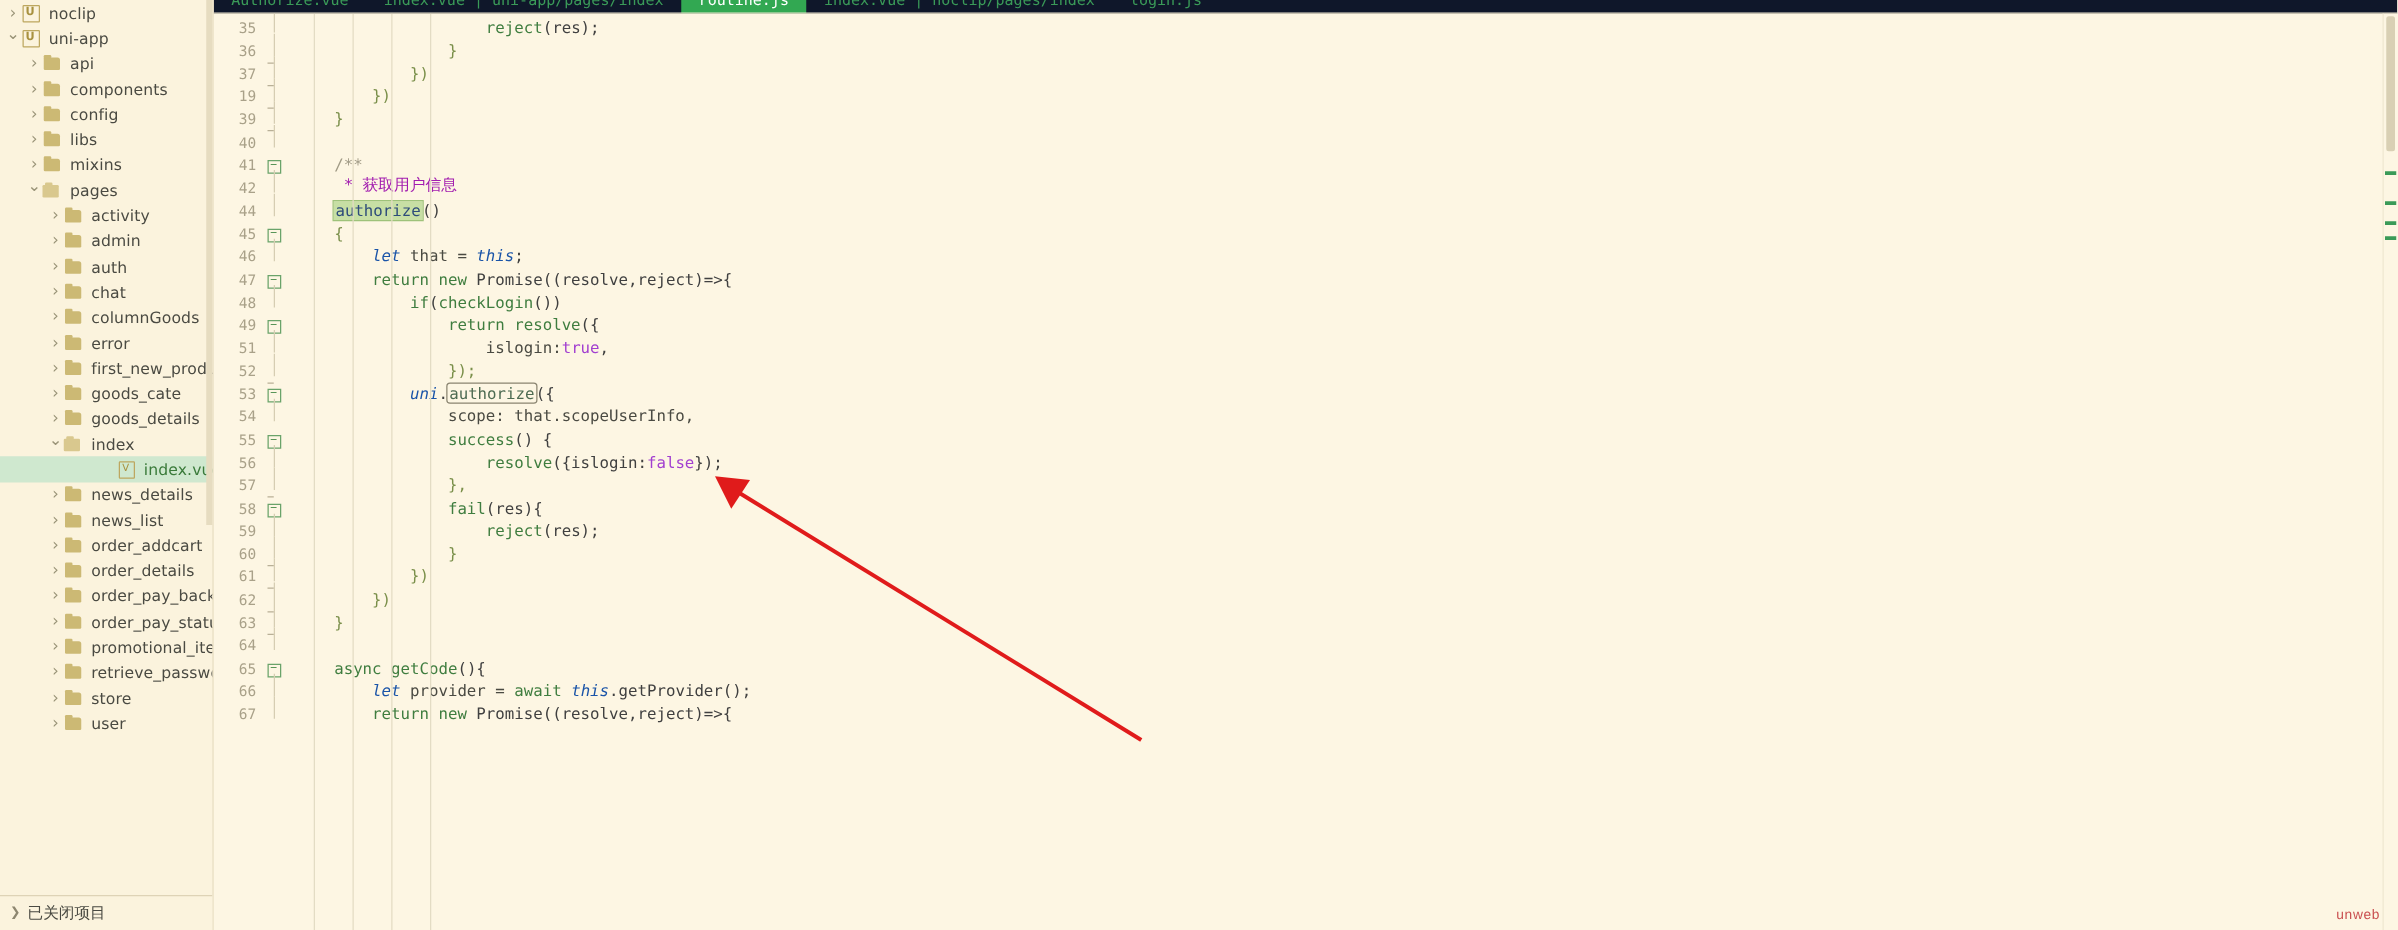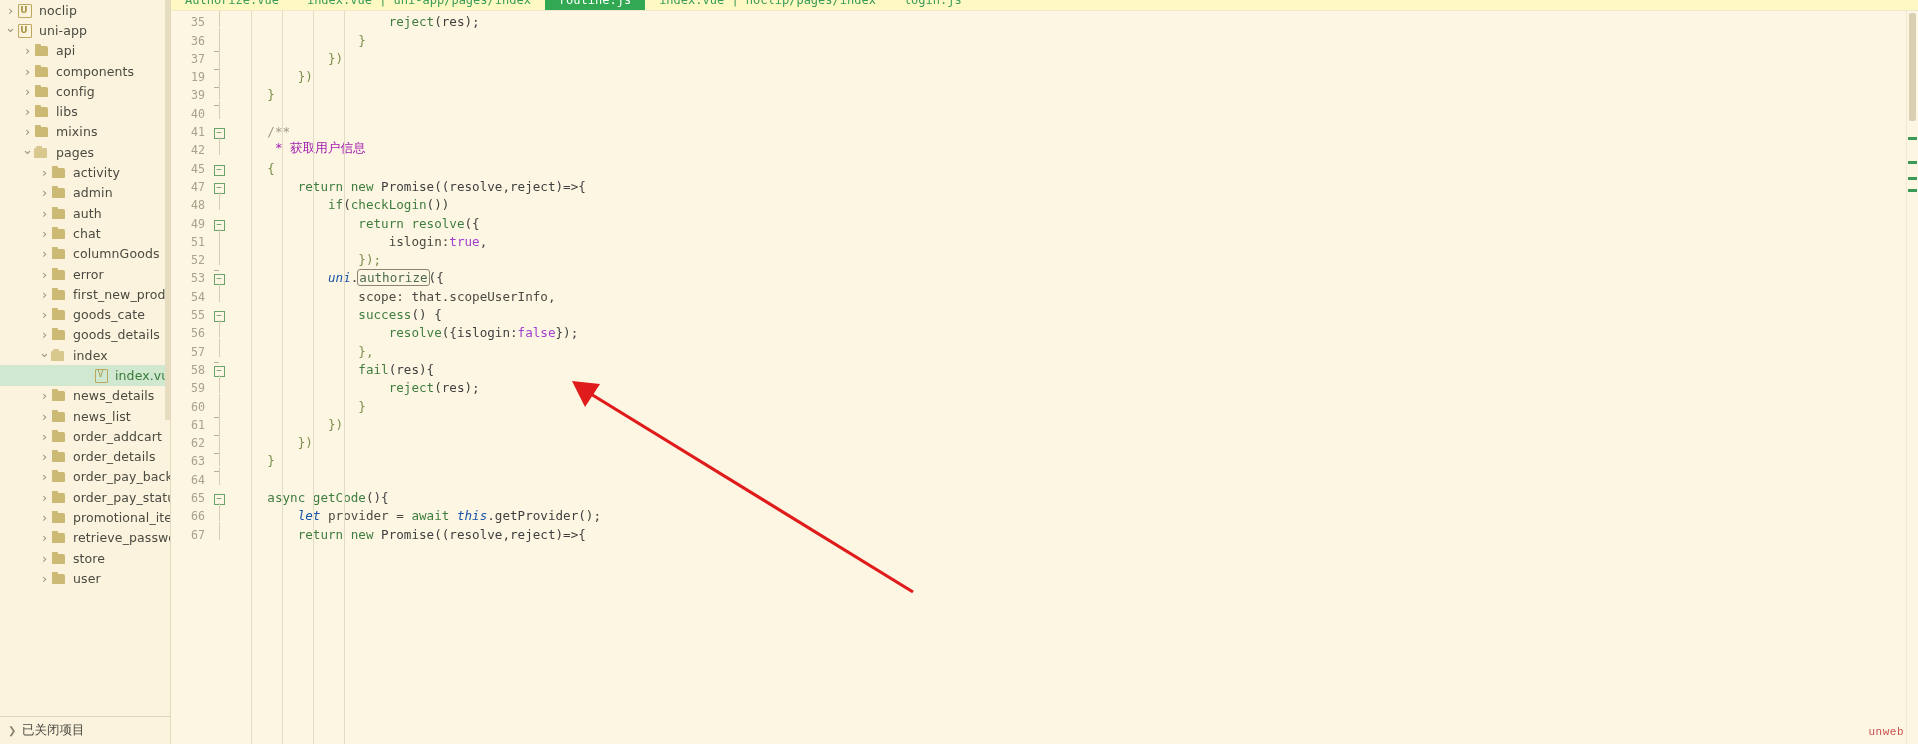--- a/index.html
+++ b/index.html
@@ -86,21 +86,21 @@
   .sb-scroll{
     position:absolute;right:0;top:0;width:5px;height:420px;
     background:#e6dcc0;
   }
 
   
   .editor-wrap{flex:1 1 auto;position:relative;overflow:hidden;background:#fdf6e3;}
 
   .tabbar{
     height:11px;position:relative;overflow:hidden;
-    background:#fef9c3;display:flex;align-items:flex-start;
+    background:#0f172a;display:flex;align-items:flex-start;
   }
   .tab{
     height:22px;margin-top:-11px;display:flex;align-items:center;
     padding:0 14px;font-size:12px;color:#3a9a58;white-space:nowrap;
     font-family:"DejaVu Sans Mono","Liberation Mono",monospace;
   }
   .tab.active{background:#32a852;color:#ffffff;}
 
   .tabsep{
     position:absolute;left:0;top:10px;width:100%;height:1px;background:#efe7cf;
@@ -167,21 +167,21 @@
   .vthumb{position:absolute;right:2px;width:7px;background:#d9d0b4;border-radius:2px;}
   .mark{position:absolute;right:1px;width:9px;height:3px;}
 
   
   .arrow-svg{position:absolute;left:0;top:0;pointer-events:none;}
 
   
   .watermark{
     position:absolute;right:14px;bottom:6px;
     font-size:11px;color:#c94f4f;letter-spacing:.5px;
-    font-family:Liberation Mono, monospace;
+    font-family:Liberation Sans, sans-serif;
     text-align:center;
   }
 </style>
 </head>
 <body>
 
 <div class="app">
 
   <div class="sidebar">
     <div class="tree" id="tree">
@@ -366,21 +366,23 @@
       <div class="guide" style="left:173px"></div>
       <div id="lines">
           <div class="ln"><span class="num">35</span><span class="fold"><span class="bar"></span></span><span class="txt">                    <span class="fn">reject</span><span class="punc">(res);</span></span></div>
           <div class="ln"><span class="num">36</span><span class="fold"><span class="bar"></span><span class="half"></span></span><span class="txt">                <span class="brace">}</span></span></div>
           <div class="ln"><span class="num">37</span><span class="fold"><span class="bar"></span><span class="half"></span></span><span class="txt">            <span class="brace">})</span></span></div>
           <div class="ln"><span class="num">19</span><span class="fold"><span class="bar"></span><span class="half"></span></span><span class="txt">        <span class="brace">})</span></span></div>
           <div class="ln"><span class="num">39</span><span class="fold"><span class="bar"></span><span class="half"></span></span><span class="txt">    <span class="brace">}</span></span></div>
           <div class="ln"><span class="num">40</span><span class="fold"><span class="bar"></span></span><span class="txt"></span></div>
           <div class="ln"><span class="num">41</span><span class="fold"><span class="box">−</span></span><span class="txt">    <span class="cmt">/**</span></span></div>
           <div class="ln"><span class="num">42</span><span class="fold"><span class="bar"></span></span><span class="txt">    <span class="cmt-cn"> * 获取用户信息</span></span></div>
+          <div class="ln"><span class="num">44</span><span class="fold"><span class="bar"></span></span><span class="txt">    <span class="hl-fill">authorize</span><span class="punc">()</span></span></div>
           <div class="ln"><span class="num">45</span><span class="fold"><span class="box">−</span></span><span class="txt">    <span class="brace">{</span></span></div>
+          <div class="ln"><span class="num">46</span><span class="fold"><span class="bar"></span></span><span class="txt">        <span class="kw">let</span><span class="pl"> that = </span><span class="kw">this</span><span class="punc">;</span></span></div>
           <div class="ln"><span class="num">47</span><span class="fold"><span class="box">−</span></span><span class="txt">        <span class="fn">return new </span><span class="punc">Promise((resolve,reject)=&gt;{</span></span></div>
           <div class="ln"><span class="num">48</span><span class="fold"><span class="bar"></span></span><span class="txt">            <span class="fn">if</span><span class="punc">(</span><span class="fn">checkLogin</span><span class="punc">())</span></span></div>
           <div class="ln"><span class="num">49</span><span class="fold"><span class="box">−</span></span><span class="txt">                <span class="fn">return </span><span class="fn">resolve</span><span class="punc">({</span></span></div>
           <div class="ln"><span class="num">51</span><span class="fold"><span class="bar"></span></span><span class="txt">                    <span class="pl">islogin:</span><span class="lit">true</span><span class="punc">,</span></span></div>
           <div class="ln"><span class="num">52</span><span class="fold"><span class="bar"></span><span class="half"></span></span><span class="txt">                <span class="brace">});</span></span></div>
           <div class="ln"><span class="num">53</span><span class="fold"><span class="box">−</span></span><span class="txt">            <span class="kw">uni</span><span class="punc">.</span><span class="hl-box">authorize</span><span class="punc">({</span></span></div>
           <div class="ln"><span class="num">54</span><span class="fold"><span class="bar"></span></span><span class="txt">                <span class="pl">scope: that.scopeUserInfo,</span></span></div>
           <div class="ln"><span class="num">55</span><span class="fold"><span class="box">−</span></span><span class="txt">                <span class="fn">success</span><span class="punc">() {</span></span></div>
           <div class="ln"><span class="num">56</span><span class="fold"><span class="bar"></span></span><span class="txt">                    <span class="fn">resolve</span><span class="punc">({islogin:</span><span class="lit">false</span><span class="punc">});</span></span></div>
           <div class="ln"><span class="num">57</span><span class="fold"><span class="bar"></span><span class="half"></span></span><span class="txt">                <span class="brace">},</span></span></div>

